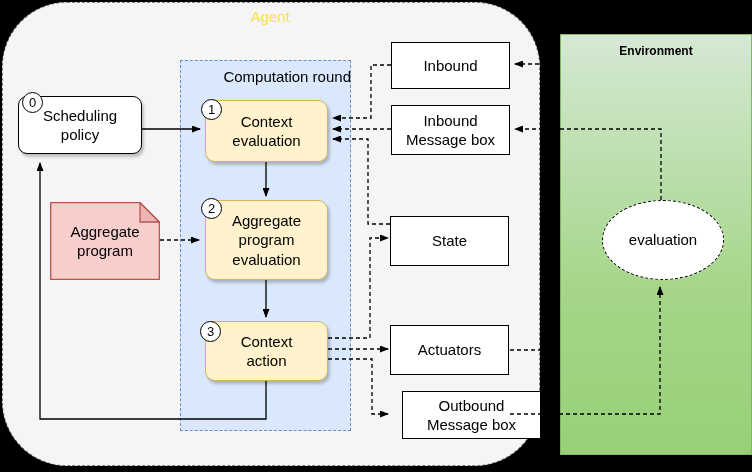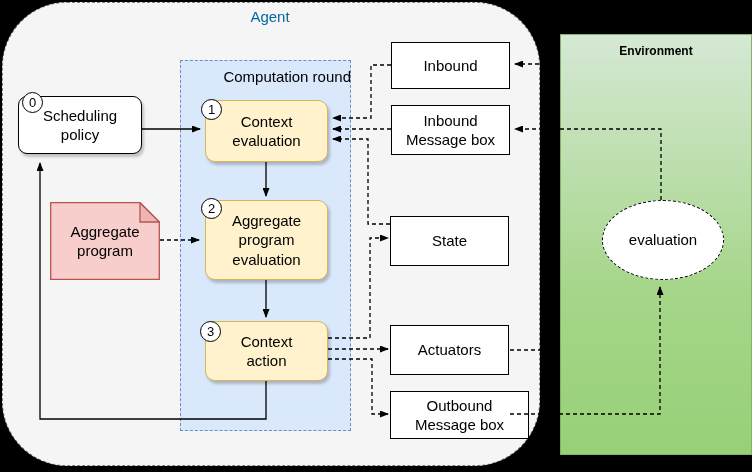--- a/index.html
+++ b/index.html
@@ -10,21 +10,21 @@
   .abs{position:absolute;}
   .label{white-space:pre-line;text-align:center;line-height:1.3;}
   .cflex{display:flex;align-items:center;justify-content:center;}
 
   
   .agent{
     left:2px;top:2px;width:536px;height:462px;
     background:#f5f5f5;border:1.6px dashed #7f7f7f;border-radius:65px;
   }
   .agent-label{left:2px;top:8px;width:536px;text-align:center;
-    font-size:15px;color:#0369a1;}
+    font-size:15px;color:#fde047;}
 
   
   .comp{
     left:180px;top:60px;width:171px;height:371px;
     background:#dae8fc;border:1.4px dashed #6c8ebf;box-sizing:border-box;
   }
   .comp-label{left:180px;top:68px;width:171px;text-align:right;font-size:15px;}
 
   
   .white-box{background:#fff;border:1.3px solid #000;box-sizing:border-box;
@@ -117,21 +117,21 @@
   <div class="abs white-box cflex z3" style="left:391px;top:105px;width:119px;height:50px;">
     <span class="label">Inbound
 Message box</span>
   </div>
   <div class="abs white-box cflex z3" style="left:390px;top:216px;width:119px;height:50px;">
     <span class="label">State</span>
   </div>
   <div class="abs white-box cflex z3" style="left:390px;top:325px;width:119px;height:50px;">
     <span class="label">Actuators</span>
   </div>
-  <div class="abs white-box cflex z3" style="left:390px;top:391px;width:139px;height:48px;">
+  <div class="abs white-box cflex z3" style="left:402px;top:391px;width:139px;height:48px;">
     <span class="label">Outbound
 Message box</span>
   </div>
 
   <div class="abs env"></div>
   <div class="abs env-label">Environment</div>
   <div class="abs ellipse cflex z3">
     <span class="label">evaluation</span>
   </div>
 

